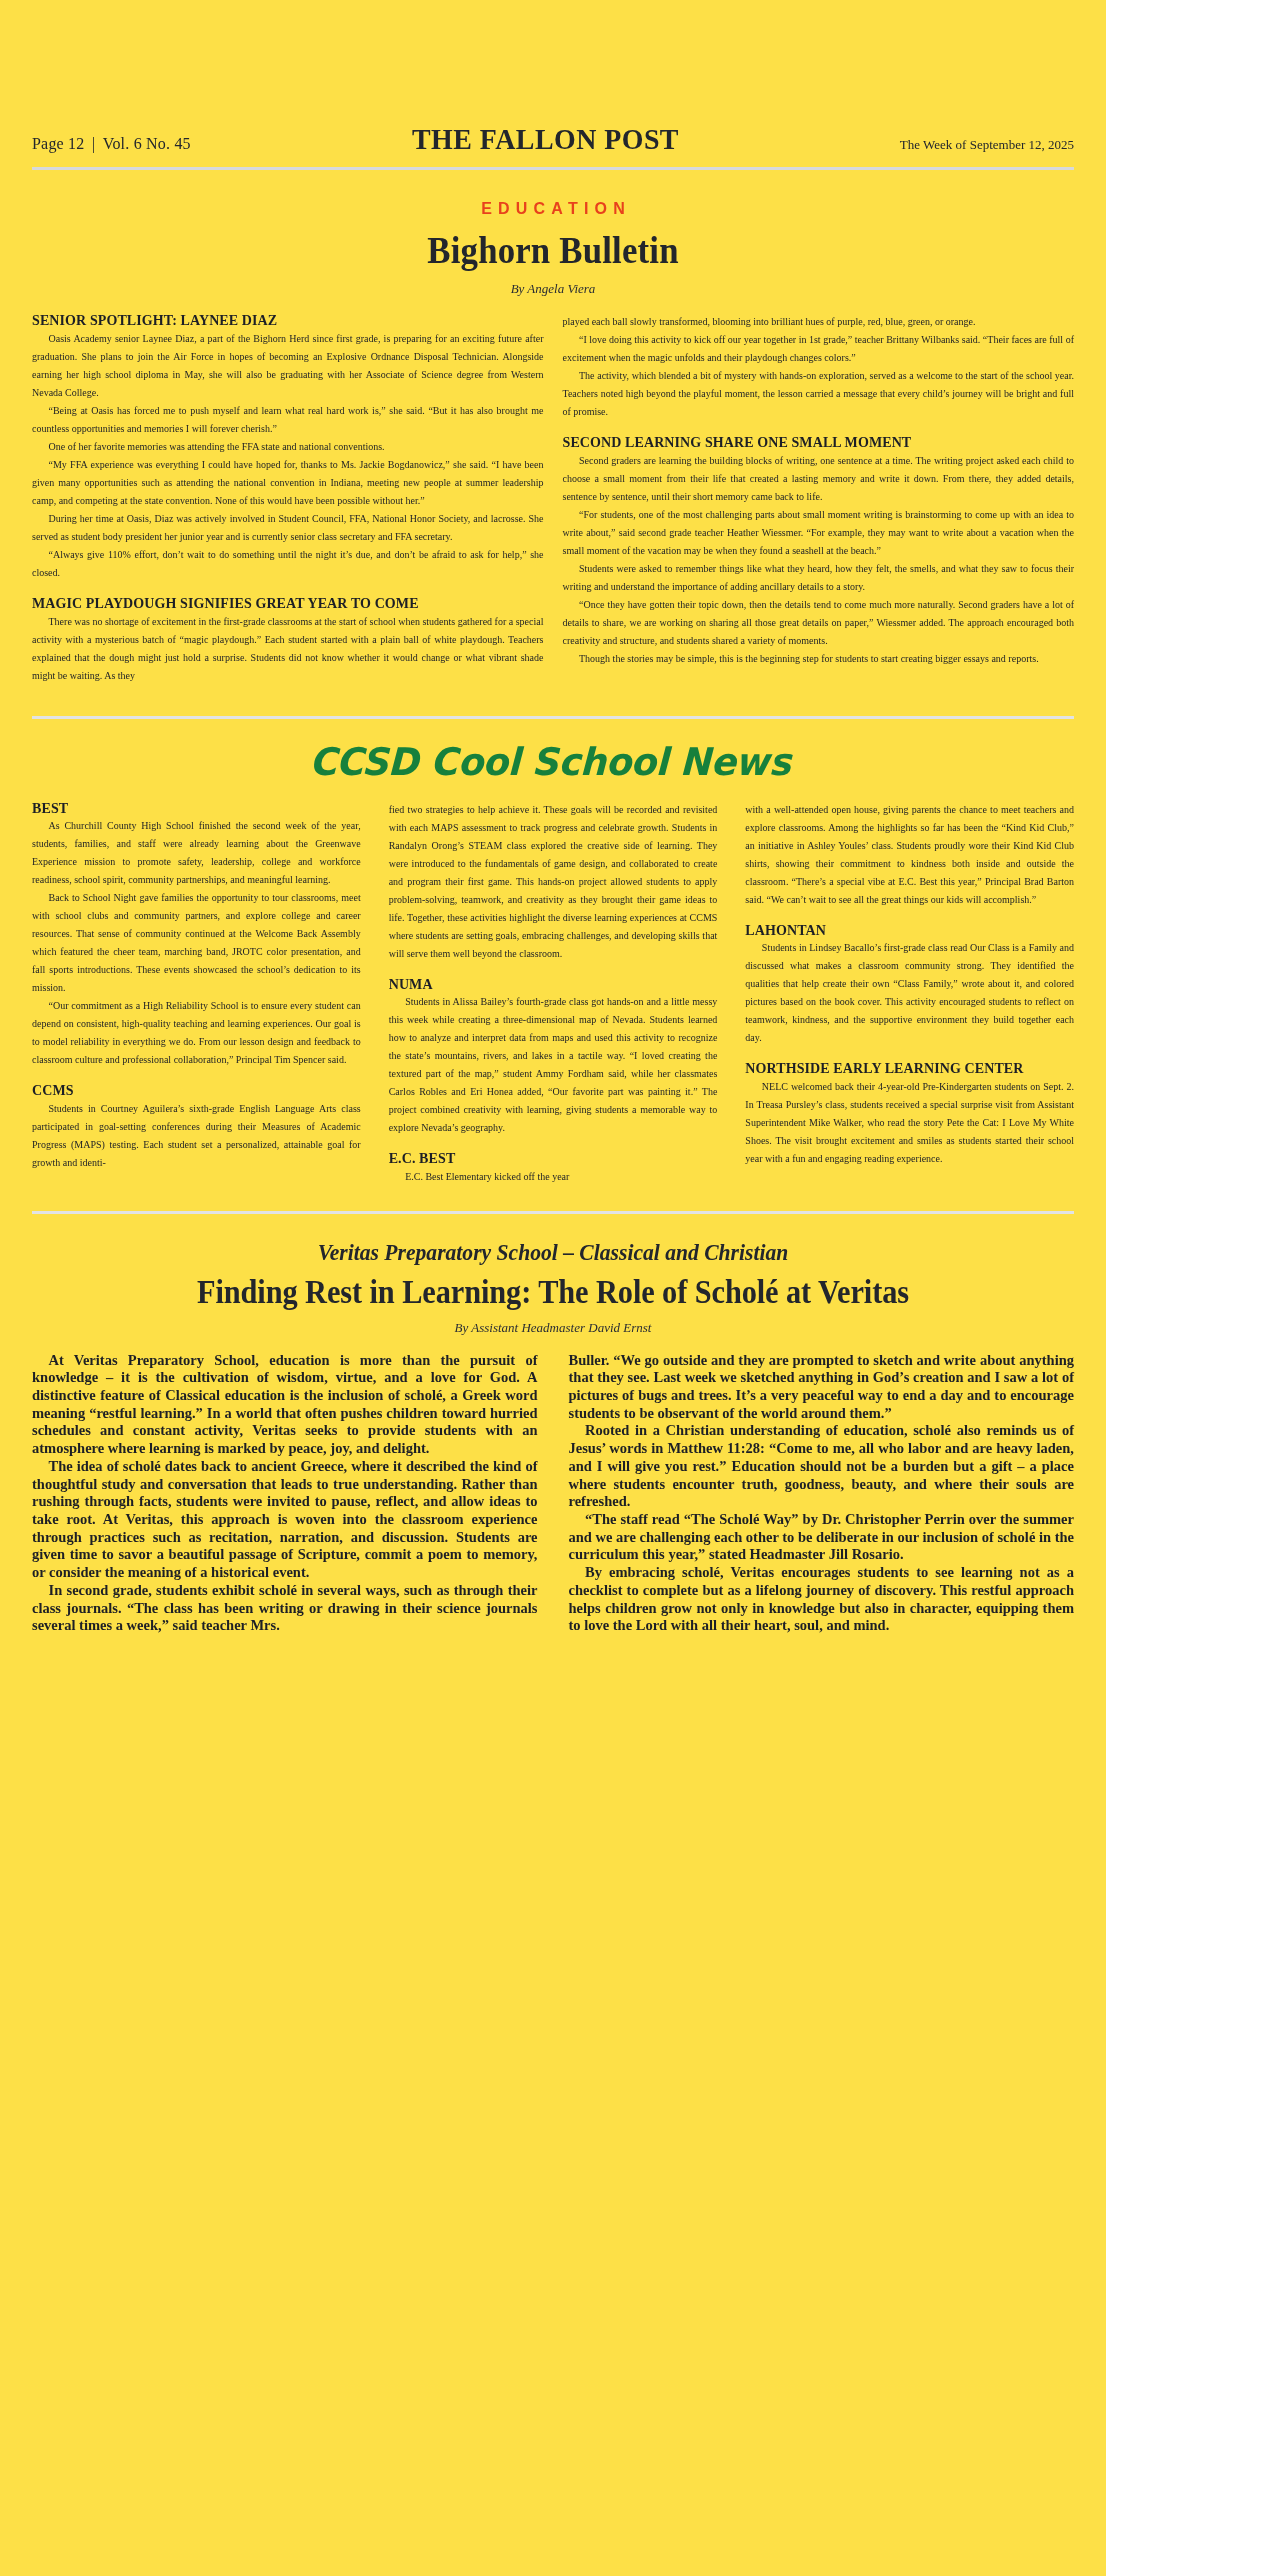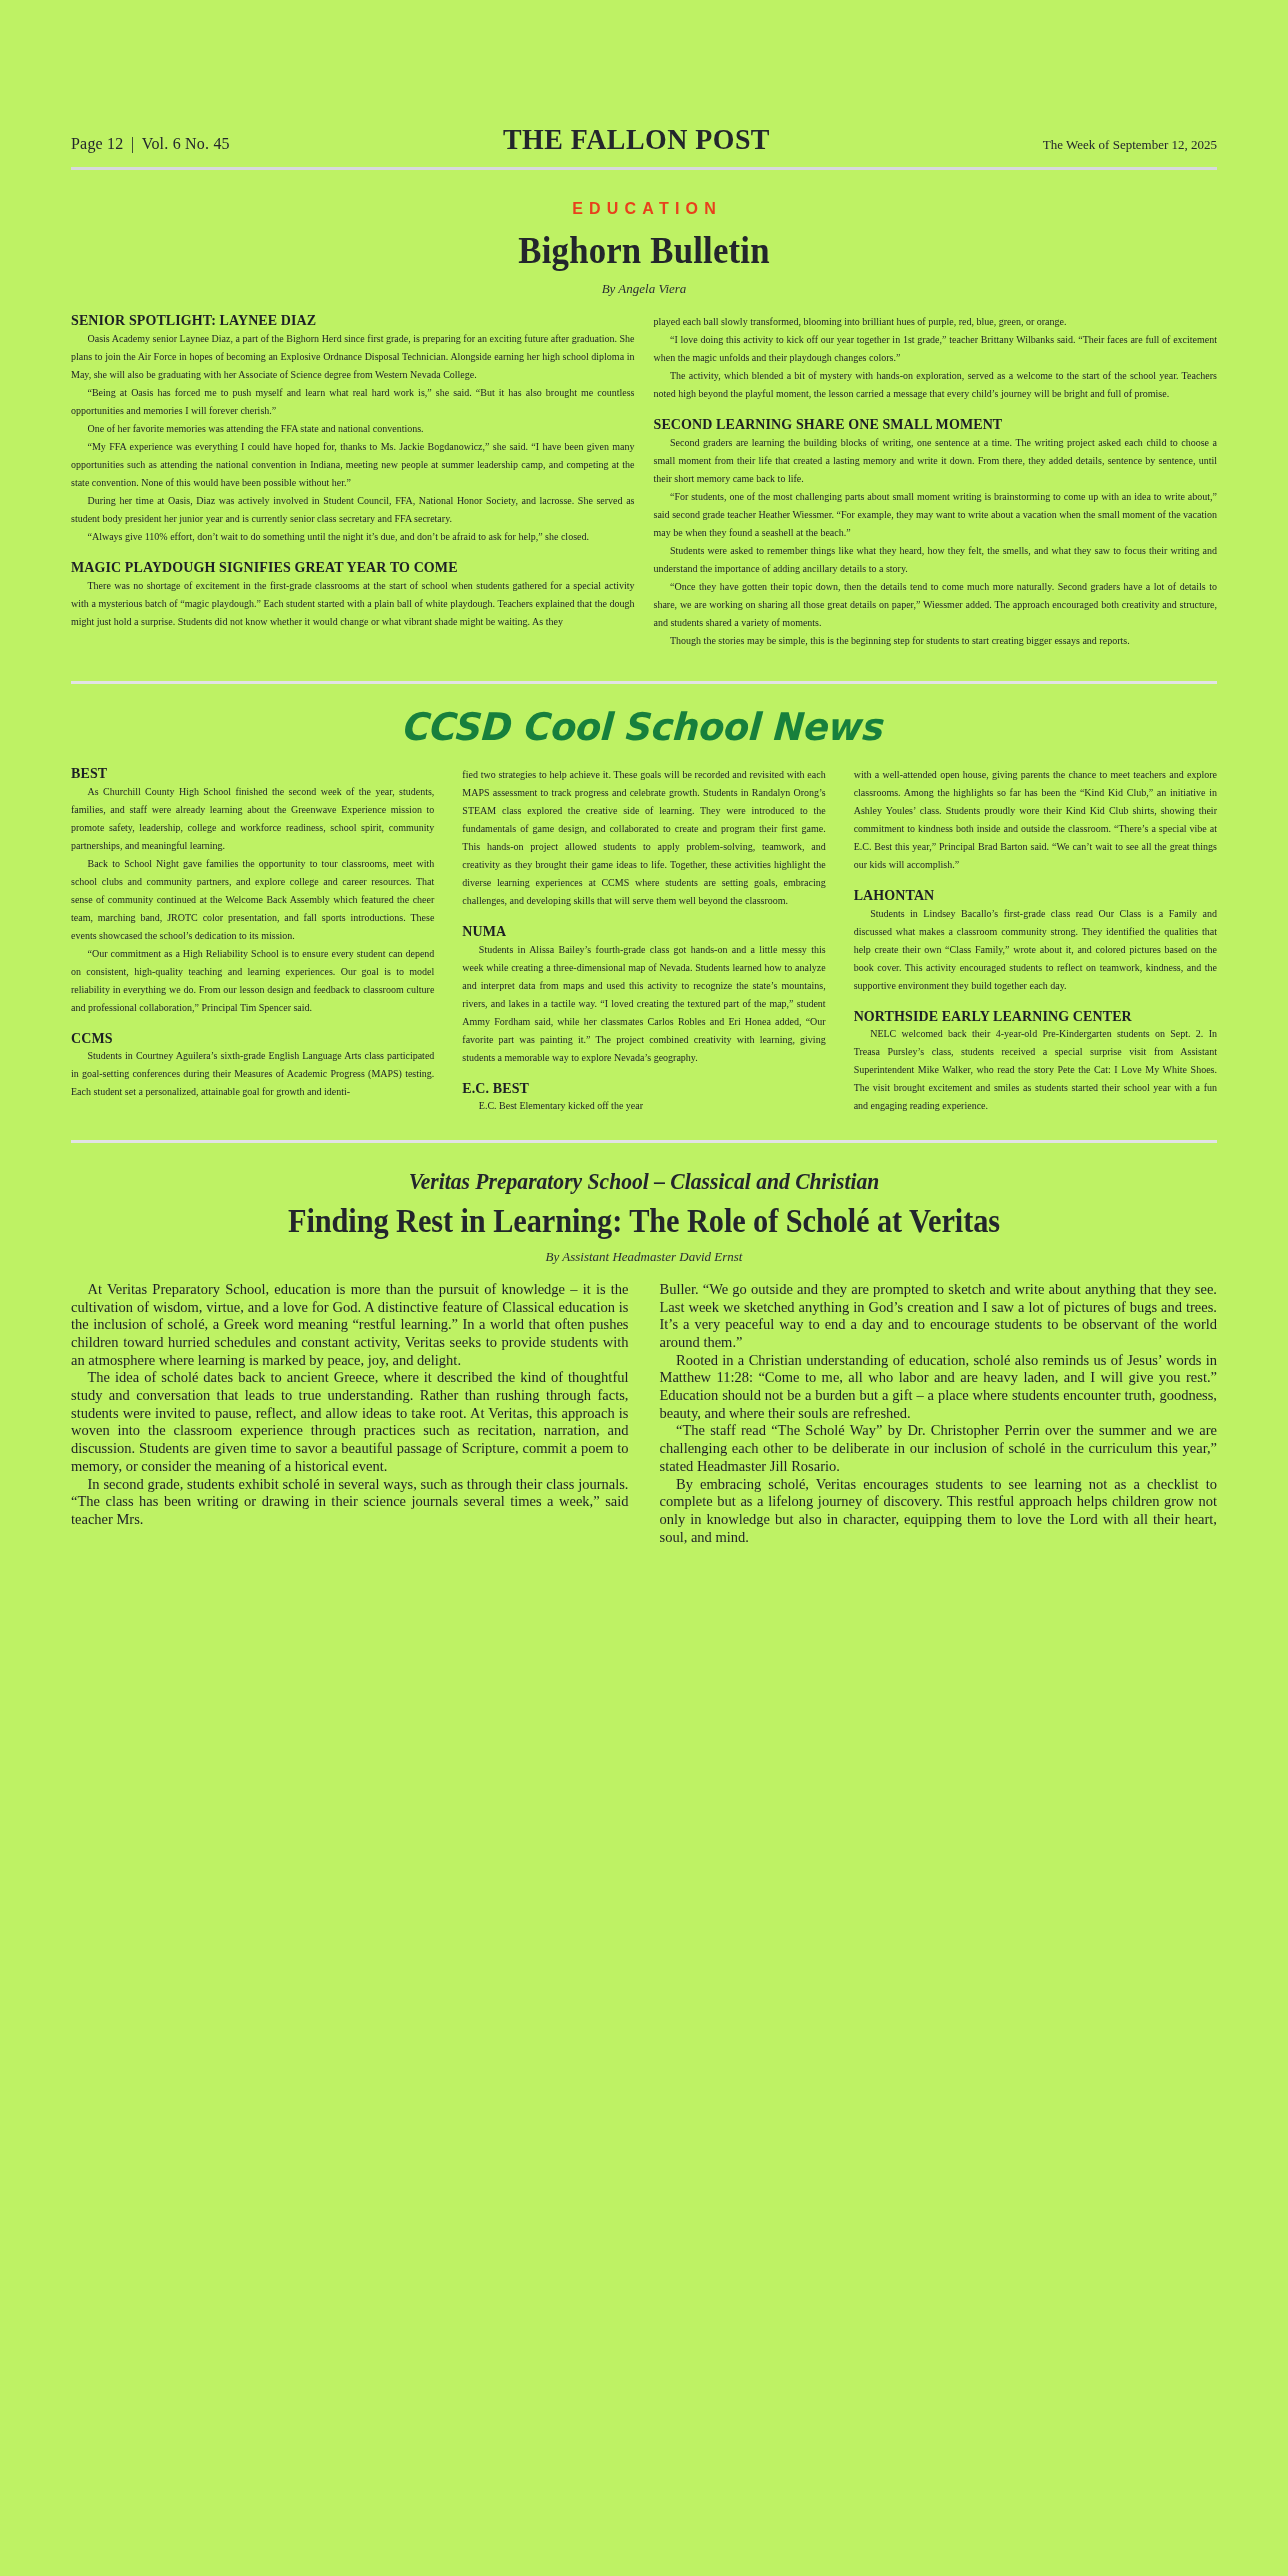--- a/index.html
+++ b/index.html
@@ -9,25 +9,25 @@
   }
   body {
     width: 1288px;
     height: 2576px;
     font-family: "Liberation Serif", "DejaVu Serif", serif;
     color: #1d1f25;
     -webkit-font-smoothing: antialiased;
   }
   .page {
     position: relative;
-    width: 1288px;
+    width: 1106px;
     height: 2576px;
     box-sizing: border-box;
-    padding: 0 71px;
-    background: #bef264;
+    padding: 0 32px;
+    background: #fde047;
   }
 
   
   .masthead {
     display: flex;
     align-items: baseline;
     justify-content: space-between;
     padding-top: 122px;
     height: 35px;
   }
@@ -139,21 +139,21 @@
     gap: 28px;
     margin-top: 16.5px;
   }
   .cols3 > .col { flex: 1 1 0; min-width: 0; }
 
   .cols2 {
     display: flex;
     gap: 31px;
     margin-top: 15.7px;
   }
-  .cols2 > .col { flex: 1 1 0; min-width: 0; }
+  .cols2 > .col { flex: 1 1 0; min-width: 0; font-weight: bold; }
 
   .subhead {
     font-family: "Liberation Serif", serif;
     font-weight: bold;
     font-size: 14px;
     letter-spacing: 0.1px;
     color: #1d1f25;
     margin: 0 0 0.8px 0;
   }
   .subhead.spaced { margin-top: 14px; }

